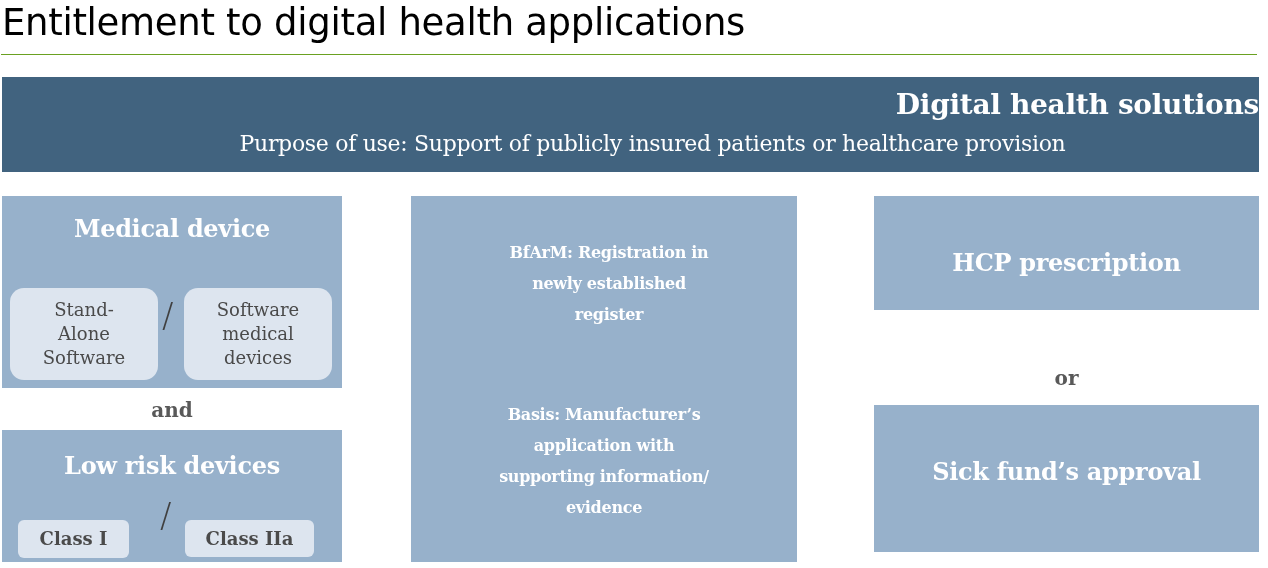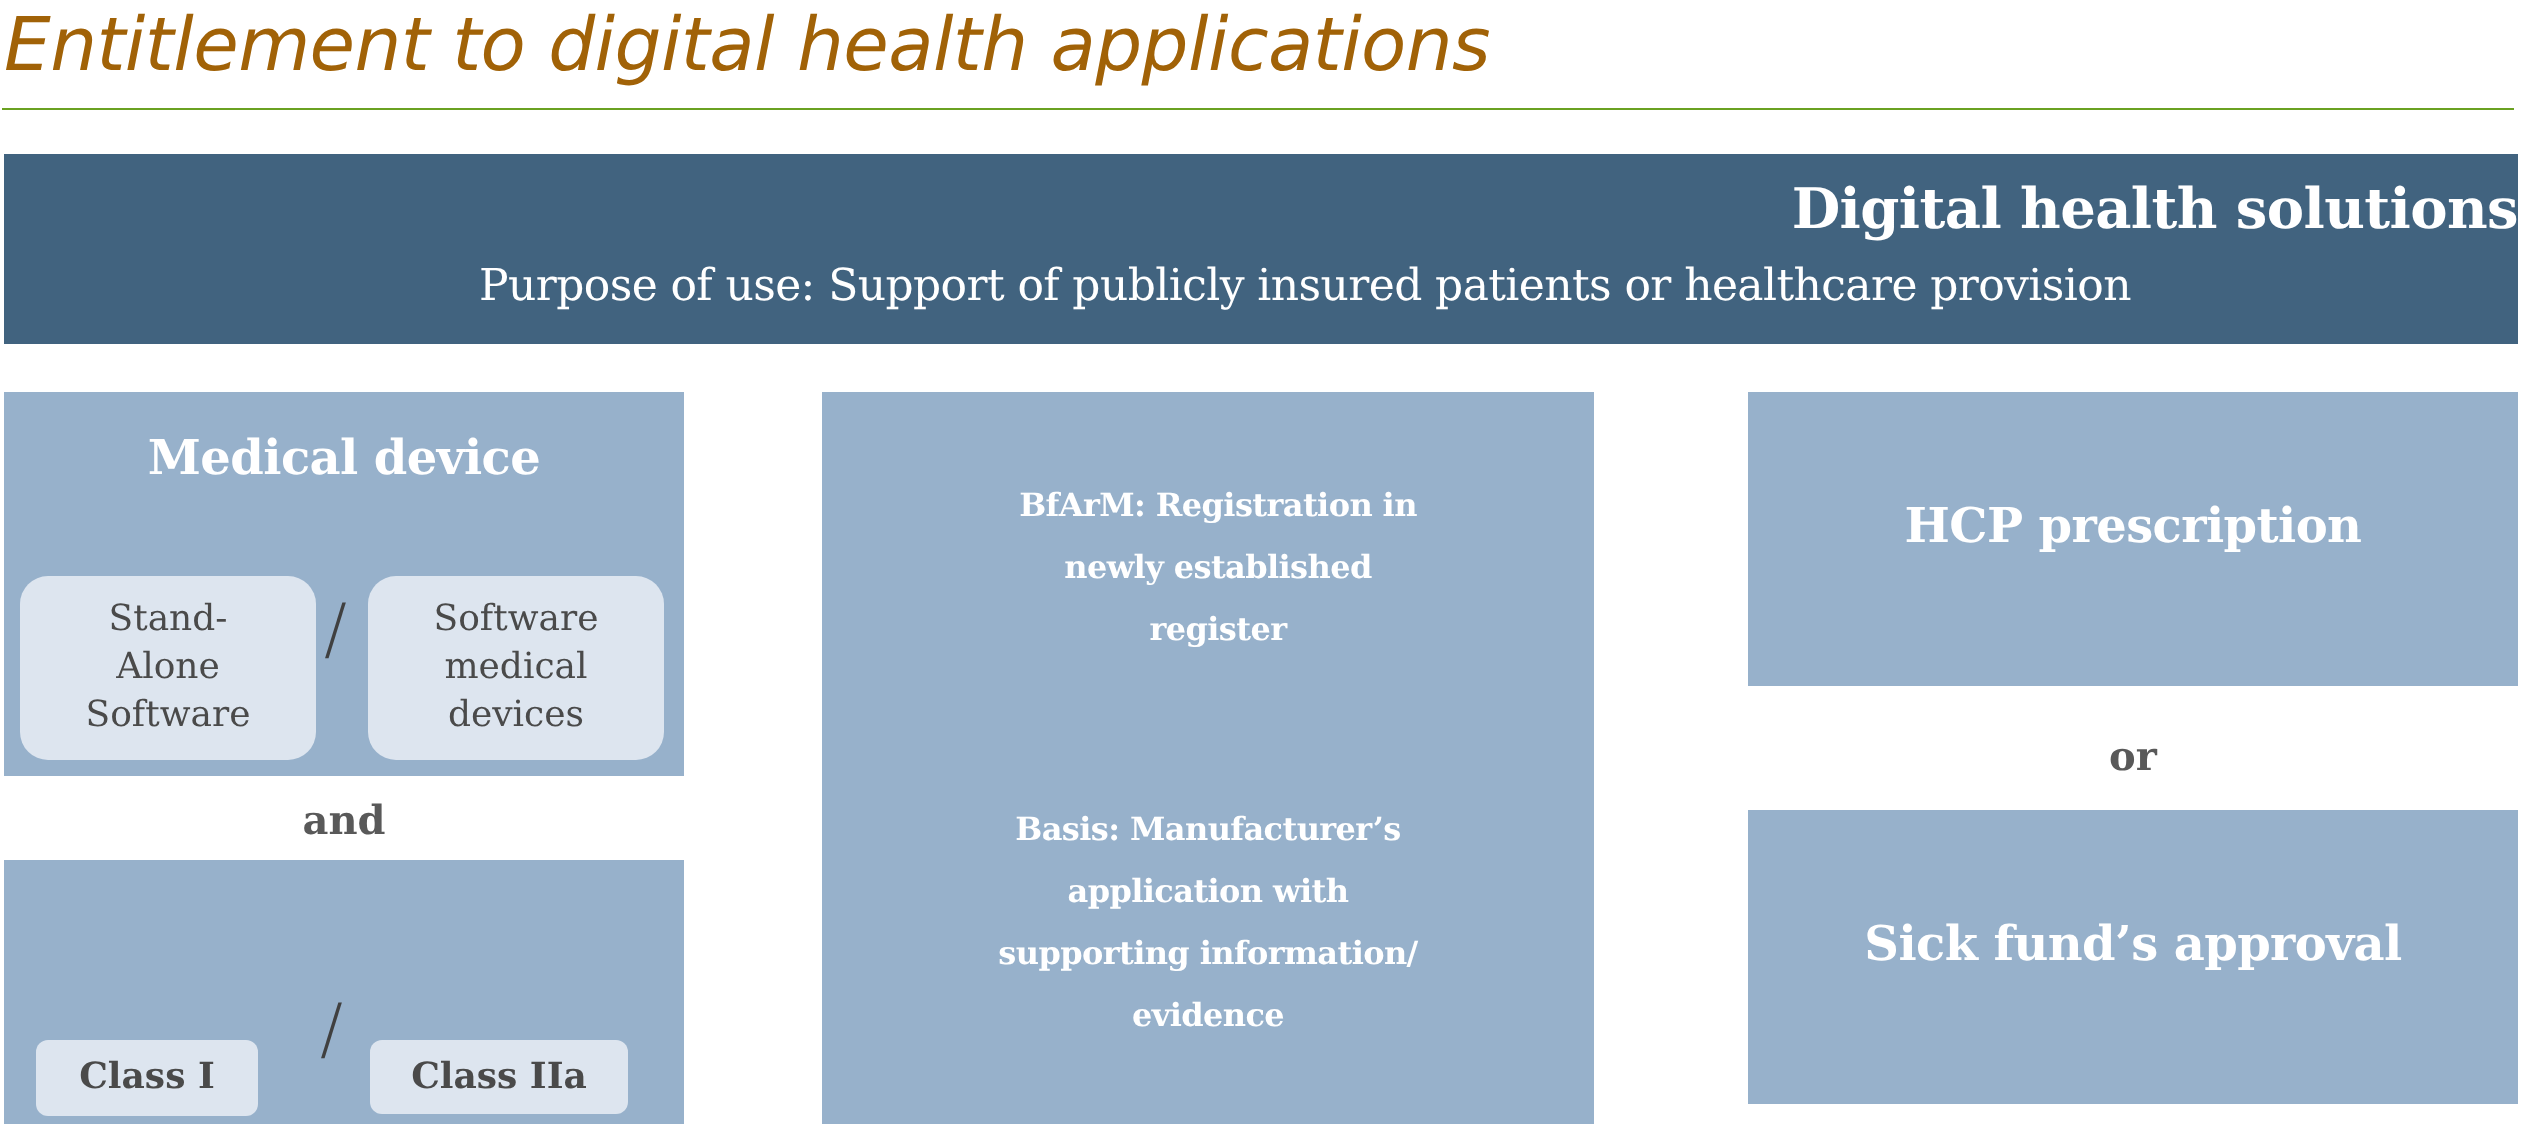--- a/index.html
+++ b/index.html
@@ -5,21 +5,21 @@
   html, body { margin: 0; padding: 0; }
   body {
     width: 1268px; height: 568px; position: relative; overflow: hidden;
     background: #ffffff;
     font-family: "DejaVu Serif", "Liberation Serif", serif;
   }
   .abs { position: absolute; box-sizing: border-box; }
   .title {
     left: 2px; top: 0px; height: 48px; line-height: 46px;
     font-family: "DejaVu Sans", "Liberation Sans", sans-serif;
-    font-size: 37px; color: #a16207; letter-spacing: -0.3px; white-space: nowrap; font-style: italic;
+    font-size: 37px; color: #000000; letter-spacing: -0.3px; white-space: nowrap;
   }
   .rule { left: 1px; top: 54px; width: 1256px; height: 1px; background: #6aa121; }
   .banner {
     left: 2px; top: 77px; width: 1257px; height: 95px;
     background: #41637f; color: #ffffff; text-align: center;
   }
   .banner-title {
     position: absolute; left: 0; right: 0; top: 10px;
     font-size: 28px; font-weight: bold; line-height: 36px; letter-spacing: -0.3px; text-align: right;
   }
@@ -79,40 +79,41 @@
       <div>Software</div>
       <div>medical</div>
       <div>devices</div>
     </div>
   </div>
 </div>
 
 <div class="connector" style="left:2px; top:398px; width:340px;">and</div>
 
 <div class="abs box" style="left:2px; top:430px; width:340px; height:132px;">
+  <div class="box-title" style="top:21px;">Low risk devices</div>
   <div class="pill small" style="left:16px; top:66px; width:111px; height:38px;">Class I</div>
   <div class="slash" style="left:158px; top:68px;">/</div>
   <div class="pill small" style="left:183px; top:66px; width:129px; height:37px;">Class IIa</div>
 </div>
 
 <div class="abs box" style="left:411px; top:196px; width:386px; height:366px;">
   <div class="center-text" style="top:41px; padding-left:10px;">
     <div>BfArM: Registration in</div>
     <div>newly established</div>
     <div>register</div>
   </div>
   <div class="center-text" style="top:203px;">
     <div><span class="underline">Basis</span><span>: Manufacturer’s</span></div>
     <div>application with</div>
     <div>supporting information/</div>
     <div>evidence</div>
   </div>
 </div>
 
-<div class="abs box" style="left:874px; top:196px; width:385px; height:147px;">
+<div class="abs box" style="left:874px; top:196px; width:385px; height:114px;">
   <div class="box-title" style="top:52px;">HCP  prescription</div>
 </div>
 
 <div class="connector" style="left:874px; top:366px; width:385px;">or</div>
 
 <div class="abs box" style="left:874px; top:405px; width:385px; height:147px;">
   <div class="box-title" style="top:52px;">Sick fund’s approval</div>
 </div>
 
 </body></html>

